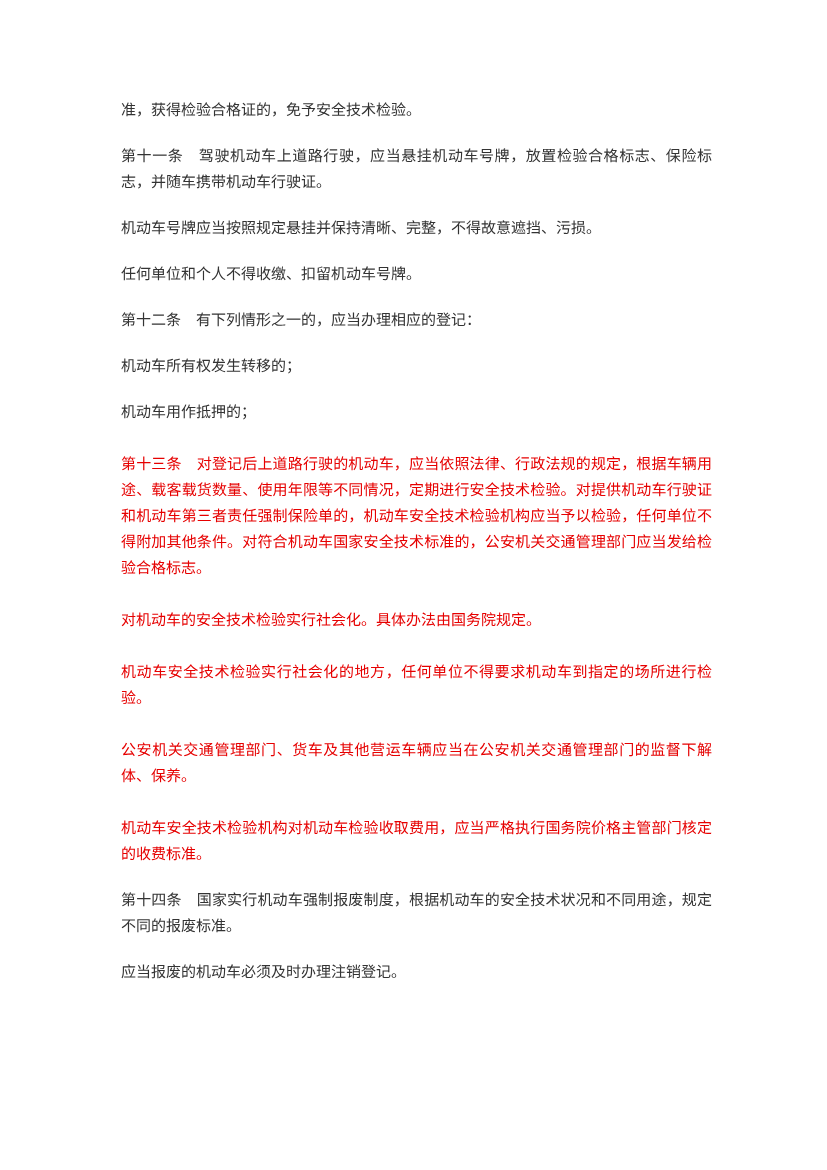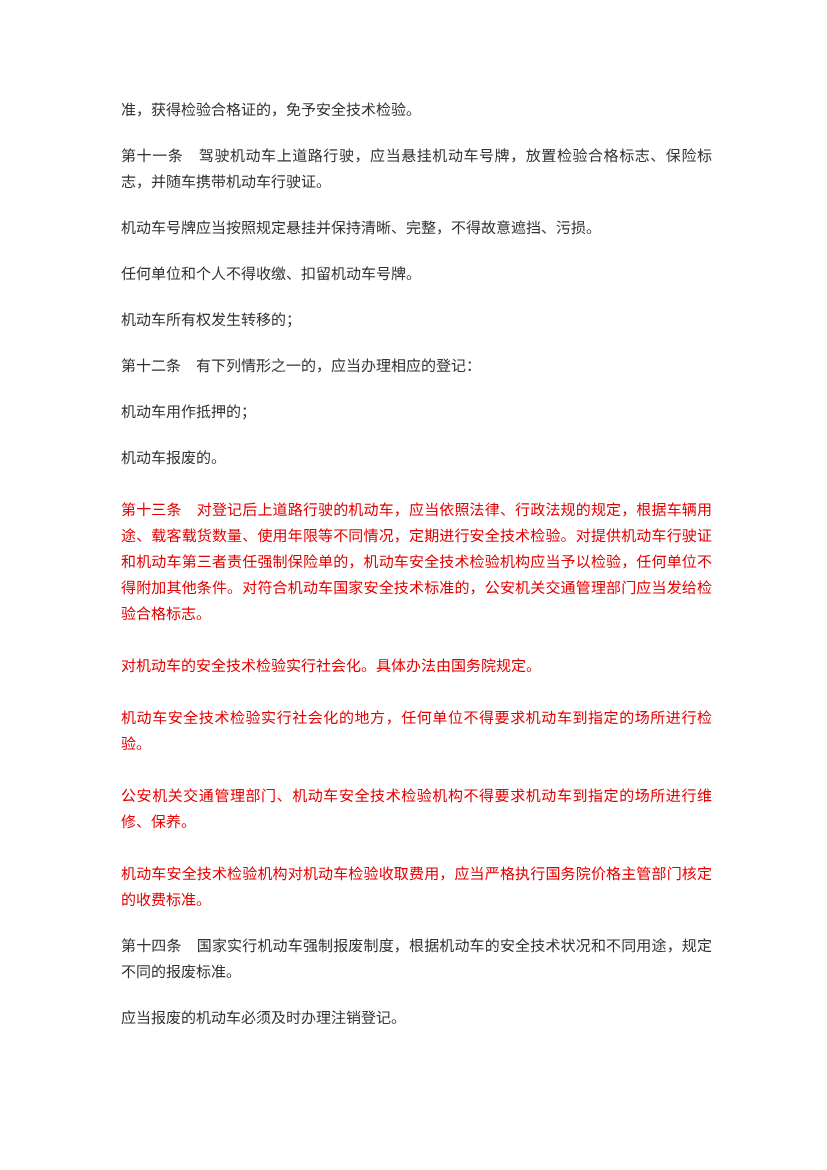--- a/index.html
+++ b/index.html
@@ -47,25 +47,24 @@
 </style>
 </head>
 <body>
 
 <div class="document-page">
   <div class="article-body">
     <p data-emphasis="normal">准，获得检验合格证的，免予安全技术检验。</p>
     <p data-emphasis="normal">第十一条　驾驶机动车上道路行驶，应当悬挂机动车号牌，放置检验合格标志、保险标志，并随车携带机动车行驶证。</p>
     <p data-emphasis="normal">机动车号牌应当按照规定悬挂并保持清晰、完整，不得故意遮挡、污损。</p>
     <p data-emphasis="normal">任何单位和个人不得收缴、扣留机动车号牌。</p>
+    <p data-emphasis="normal">第十二条　有下列情形之一的，应当办理相应的登记：</p>
     <p data-emphasis="normal">机动车所有权发生转移的；</p>
-    <p data-emphasis="normal">第十二条　有下列情形之一的，应当办理相应的登记：</p>
     <p data-emphasis="normal">机动车用作抵押的；</p>
-    <p data-emphasis="normal">机动车报废的。</p>
     <p data-emphasis="red">第十三条　对登记后上道路行驶的机动车，应当依照法律、行政法规的规定，根据车辆用途、载客载货数量、使用年限等不同情况，定期进行安全技术检验。对提供机动车行驶证和机动车第三者责任强制保险单的，机动车安全技术检验机构应当予以检验，任何单位不得附加其他条件。对符合机动车国家安全技术标准的，公安机关交通管理部门应当发给检验合格标志。</p>
     <p data-emphasis="red">对机动车的安全技术检验实行社会化。具体办法由国务院规定。</p>
     <p data-emphasis="red">机动车安全技术检验实行社会化的地方，任何单位不得要求机动车到指定的场所进行检验。</p>
-    <p data-emphasis="red">公安机关交通管理部门、机动车安全技术检验机构不得要求机动车到指定的场所进行维修、保养。</p>
+    <p data-emphasis="red">公安机关交通管理部门、货车及其他营运车辆应当在公安机关交通管理部门的监督下解体、保养。</p>
     <p data-emphasis="red">机动车安全技术检验机构对机动车检验收取费用，应当严格执行国务院价格主管部门核定的收费标准。</p>
     <p data-emphasis="normal">第十四条　国家实行机动车强制报废制度，根据机动车的安全技术状况和不同用途，规定不同的报废标准。</p>
     <p data-emphasis="normal">应当报废的机动车必须及时办理注销登记。</p>
   </div>
 </div>
 
 </body></html>

